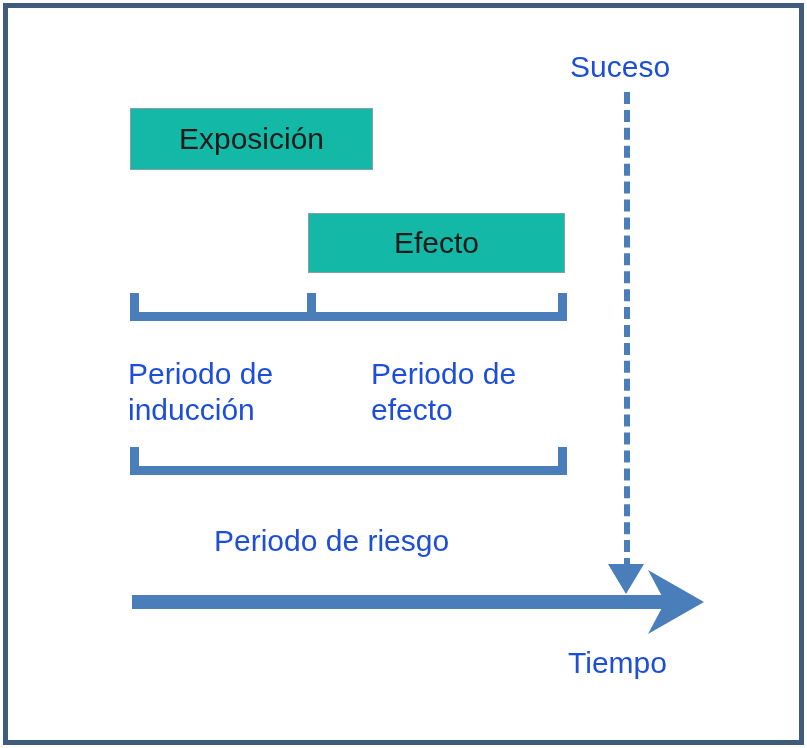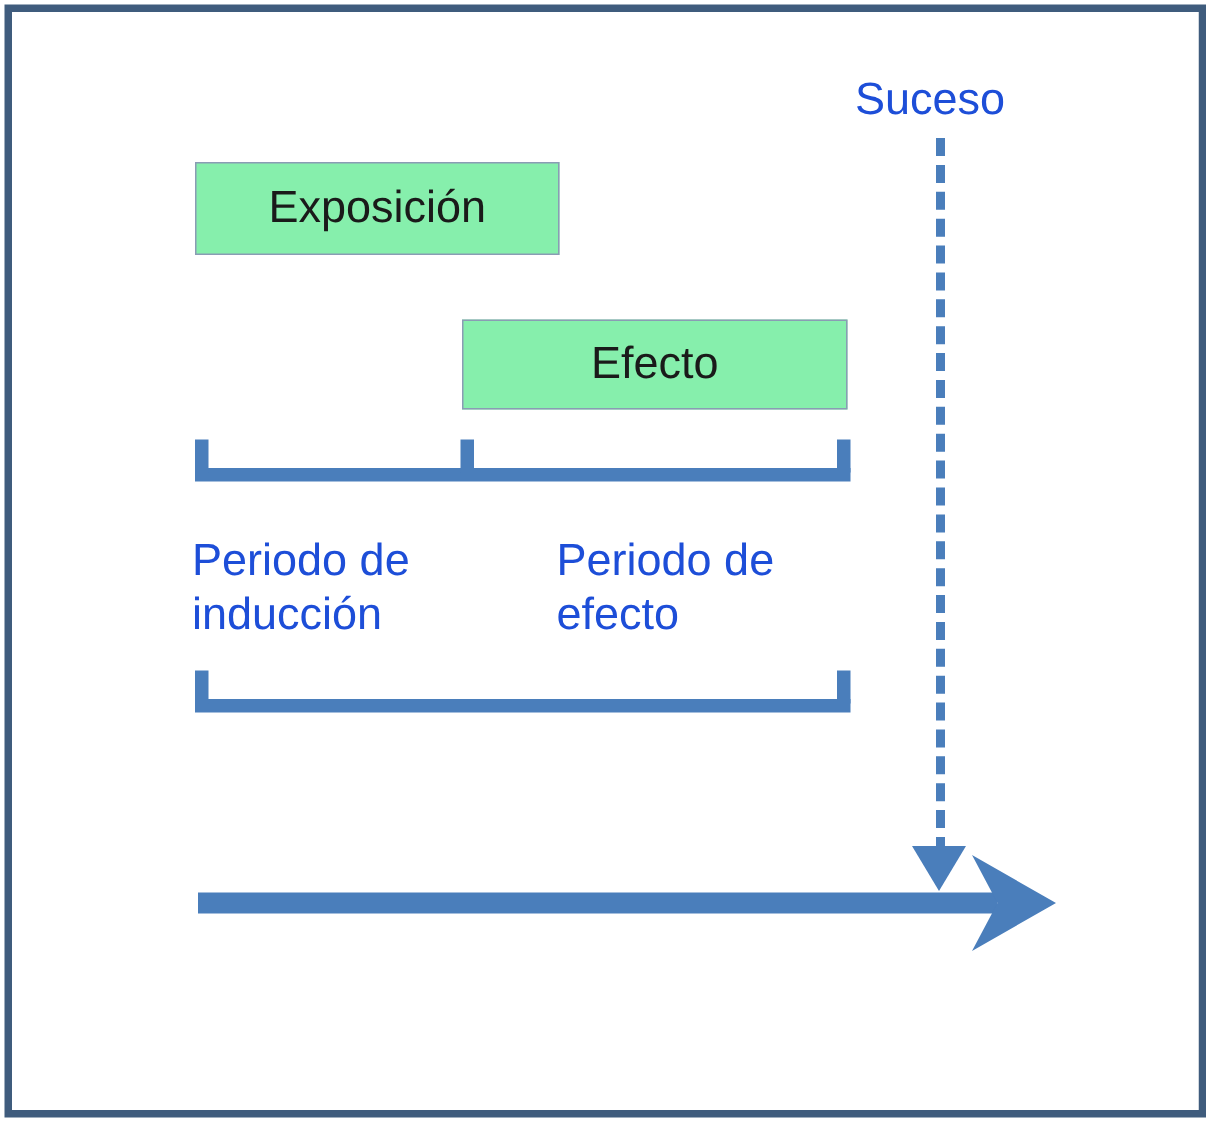--- a/index.html
+++ b/index.html
@@ -46,21 +46,21 @@
     font-size: 30px;
     line-height: 36px;
     white-space: pre-line;
     letter-spacing: 0px;
   }
 
   
   .outline-box {
     position: absolute;
     box-sizing: border-box;
-    background: #86efac;
+    background: #14b8a6;
     border: 1.6px solid #8a9cb4;
     display: flex;
     align-items: center;
     justify-content: center;
   }
   .outline-box .box-text {
     font-family: "Liberation Sans", sans-serif;
     font-size: 30px;
     color: #1a1a1a;
     line-height: 1;
@@ -123,21 +123,23 @@
   <div class="plain-label" style="left:128px; top:356px; width:230px;">Periodo de
 inducción</div>
 
   <div class="plain-label" style="left:371px; top:356px; width:230px;">Periodo de
 efecto</div>
 
   <div class="blue-h" style="left:130px; top:466px; width:437px; height:9px;"></div>
   <div class="blue-v" style="left:130px; top:447px; width:9px; height:22px;"></div>
   <div class="blue-v" style="left:558px; top:447px; width:9px; height:22px;"></div>
 
+  <div class="plain-label" style="left:214px; top:523px;">Periodo de riesgo</div>
 
   <div class="blue-h" style="left:132px; top:595px; width:533px; height:14px;"></div>
 
   <svg class="overlay" width="807" height="748">
     <polygon points="648,570 704,602 648,634 665,602" fill="#4a7ebb"></polygon>
   </svg>
 
+  <div class="plain-label" style="left:568px; top:645px;">Tiempo</div>
 
 </div>
 
 </body></html>

